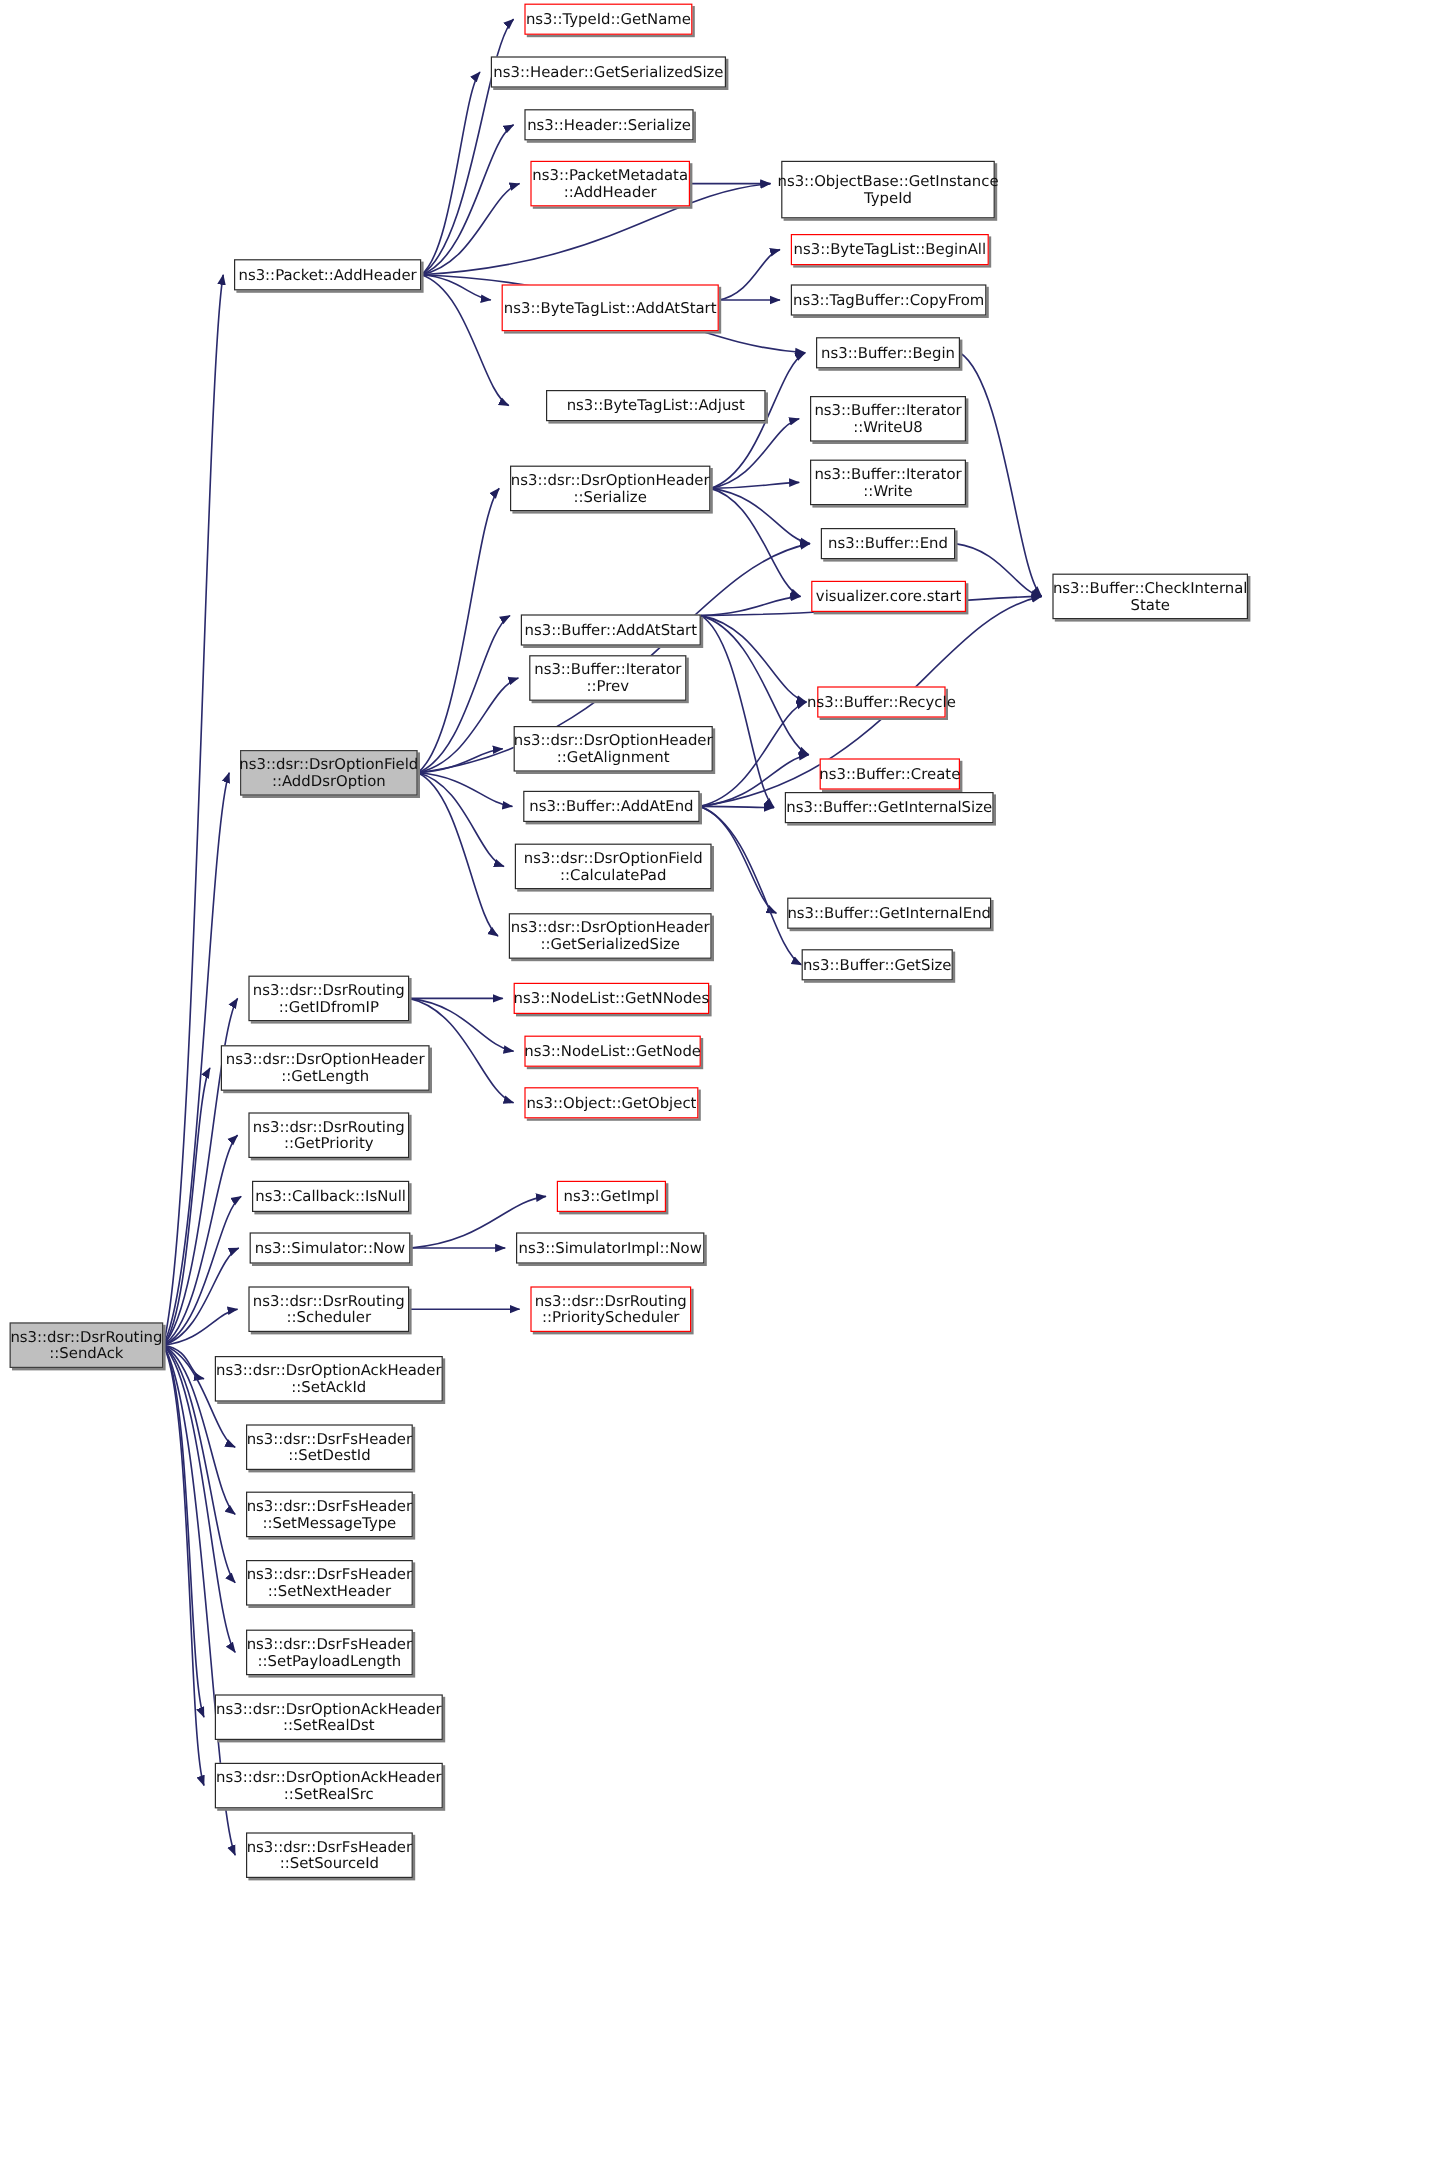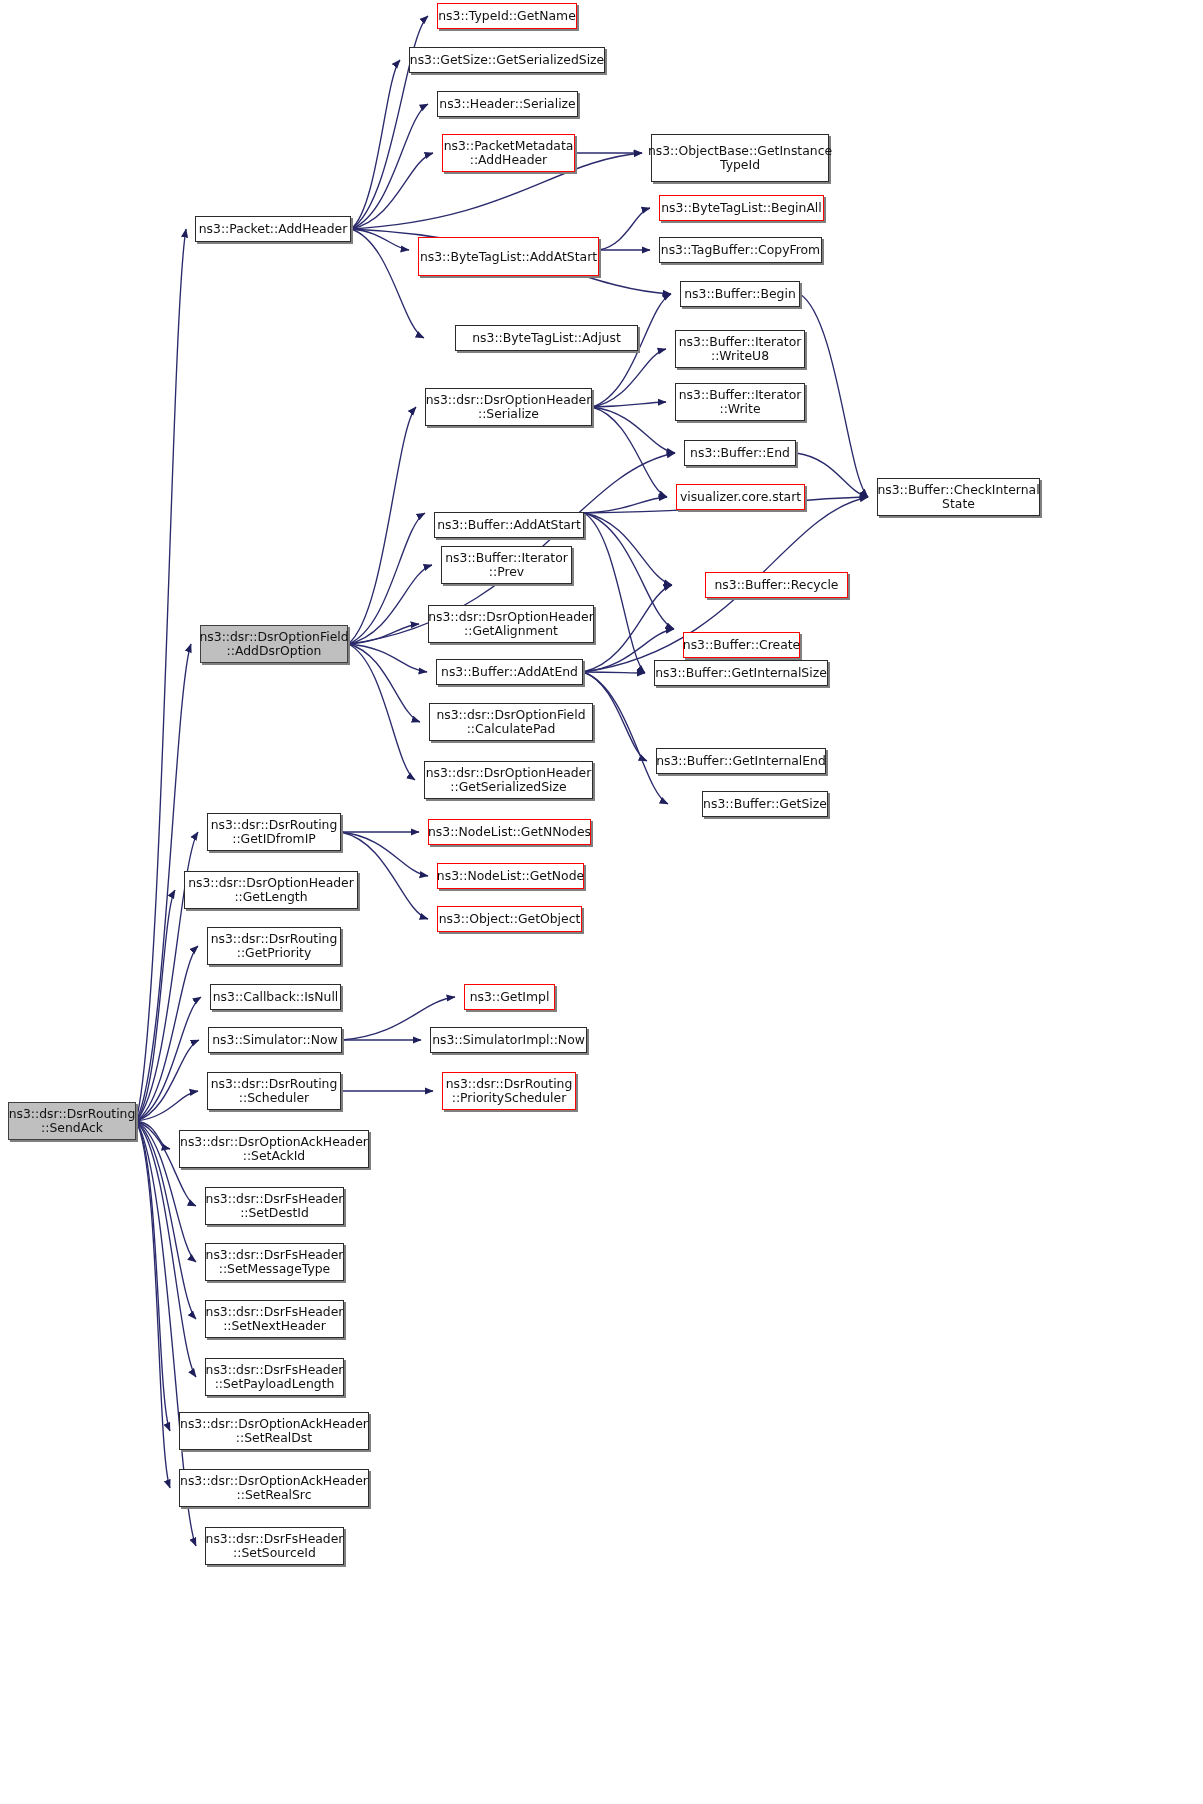--- a/index.html
+++ b/index.html
@@ -84,21 +84,21 @@
         <path d="M 136 1121 C 169 1137.92, 177.85 1247.9, 196 1262" marker-end="url(#ah)"></path>
         <path d="M 136 1121 C 169 1144.76, 177.85 1299.2, 196 1319" marker-end="url(#ah)"></path>
         <path d="M 136 1121 C 169 1151.72, 177.85 1351.4, 196 1377" marker-end="url(#ah)"></path>
         <path d="M 136 1121 C 160 1158.2, 156.8 1400, 170 1431" marker-end="url(#ah)"></path>
         <path d="M 136 1121 C 160 1165.04, 156.8 1451.3, 170 1488" marker-end="url(#ah)"></path>
         <path d="M 136 1121 C 169 1172, 177.85 1503.5, 196 1546" marker-end="url(#ah)"></path>
       </g>
   </svg>
   <div id="node-layer">
       <div class="node shadow red" style="left: 437px; top: 3px; width: 140px; height: 26px;">ns3::TypeId::GetName</div>
-      <div class="node shadow" style="left: 409px; top: 47px; width: 196px; height: 26px;">ns3::GetSize::GetSerializedSize</div>
+      <div class="node shadow" style="left: 409px; top: 47px; width: 196px; height: 26px;">ns3::Header::GetSerializedSize</div>
       <div class="node shadow" style="left: 437px; top: 91px; width: 141px; height: 26px;">ns3::Header::Serialize</div>
       <div class="node shadow red" style="left: 442px; top: 134px; width: 133px; height: 38px;">ns3::PacketMetadata
 ::AddHeader</div>
       <div class="node shadow" style="left: 651px; top: 134px; width: 178px; height: 48px;">ns3::ObjectBase::GetInstance
 TypeId</div>
       <div class="node shadow" style="left: 195px; top: 216px; width: 156px; height: 26px;">ns3::Packet::AddHeader</div>
       <div class="node shadow red" style="left: 659px; top: 195px; width: 165px; height: 26px;">ns3::ByteTagList::BeginAll</div>
       <div class="node shadow red" style="left: 418px; top: 237px; width: 181px; height: 39px;">ns3::ByteTagList::AddAtStart</div>
       <div class="node shadow" style="left: 659px; top: 237px; width: 163px; height: 26px;">ns3::TagBuffer::CopyFrom</div>
       <div class="node shadow" style="left: 680px; top: 281px; width: 120px; height: 26px;">ns3::Buffer::Begin</div>
@@ -109,34 +109,34 @@
 ::Serialize</div>
       <div class="node shadow" style="left: 675px; top: 383px; width: 130px; height: 38px;">ns3::Buffer::Iterator
 ::Write</div>
       <div class="node shadow" style="left: 684px; top: 440px; width: 112px; height: 26px;">ns3::Buffer::End</div>
       <div class="node shadow red" style="left: 676px; top: 484px; width: 129px; height: 26px;">visualizer.core.start</div>
       <div class="node shadow" style="left: 877px; top: 478px; width: 163px; height: 38px;">ns3::Buffer::CheckInternal
 State</div>
       <div class="node shadow" style="left: 434px; top: 500px; width: 150px; height: 26px; margin-top: 12px;">ns3::Buffer::AddAtStart</div>
       <div class="node shadow" style="left: 441px; top: 546px; width: 131px; height: 38px;">ns3::Buffer::Iterator
 ::Prev</div>
-      <div class="node shadow red" style="left: 681px; top: 572px; width: 143px; height: 26px; margin-left: 24px;">ns3::Buffer::Recycle</div>
+      <div class="node shadow red" style="left: 681px; top: 572px; width: 107px; height: 26px;">ns3::Buffer::Recycle</div>
       <div class="node shadow" style="left: 428px; top: 605px; width: 166px; height: 38px;">ns3::dsr::DsrOptionHeader
 ::GetAlignment</div>
       <div class="node shadow red" style="left: 683px; top: 632px; width: 117px; height: 26px;">ns3::Buffer::Create</div>
       <div class="node shadow current" style="left: 200px; top: 625px; width: 148px; height: 38px;">ns3::dsr::DsrOptionField
 ::AddDsrOption</div>
       <div class="node shadow" style="left: 436px; top: 659px; width: 147px; height: 26px;">ns3::Buffer::AddAtEnd</div>
       <div class="node shadow" style="left: 654px; top: 660px; width: 174px; height: 26px;">ns3::Buffer::GetInternalSize</div>
       <div class="node shadow" style="left: 429px; top: 703px; width: 164px; height: 38px;">ns3::dsr::DsrOptionField
 ::CalculatePad</div>
       <div class="node shadow" style="left: 656px; top: 748px; width: 170px; height: 26px;">ns3::Buffer::GetInternalEnd</div>
       <div class="node shadow" style="left: 424px; top: 761px; width: 169px; height: 38px;">ns3::dsr::DsrOptionHeader
 ::GetSerializedSize</div>
-      <div class="node shadow" style="left: 702px; top: 791px; width: 126px; height: 26px;">ns3::Buffer::GetSize</div>
+      <div class="node shadow" style="left: 668px; top: 791px; width: 126px; height: 26px;">ns3::Buffer::GetSize</div>
       <div class="node shadow" style="left: 207px; top: 813px; width: 134px; height: 38px;">ns3::dsr::DsrRouting
 ::GetIDfromIP</div>
       <div class="node shadow red" style="left: 428px; top: 819px; width: 163px; height: 26px;">ns3::NodeList::GetNNodes</div>
       <div class="node shadow" style="left: 184px; top: 871px; width: 174px; height: 38px;">ns3::dsr::DsrOptionHeader
 ::GetLength</div>
       <div class="node shadow red" style="left: 437px; top: 863px; width: 147px; height: 26px;">ns3::NodeList::GetNode</div>
       <div class="node shadow red" style="left: 437px; top: 906px; width: 145px; height: 26px;">ns3::Object::GetObject</div>
       <div class="node shadow" style="left: 207px; top: 927px; width: 134px; height: 38px;">ns3::dsr::DsrRouting
 ::GetPriority</div>
       <div class="node shadow" style="left: 210px; top: 984px; width: 131px; height: 26px;">ns3::Callback::IsNull</div>

